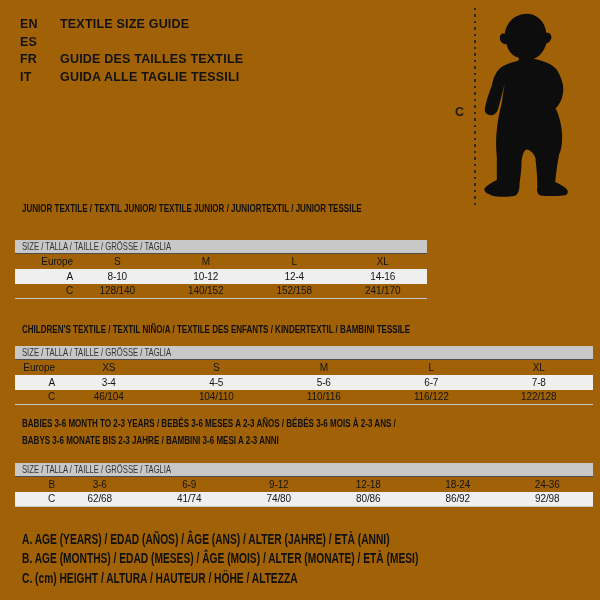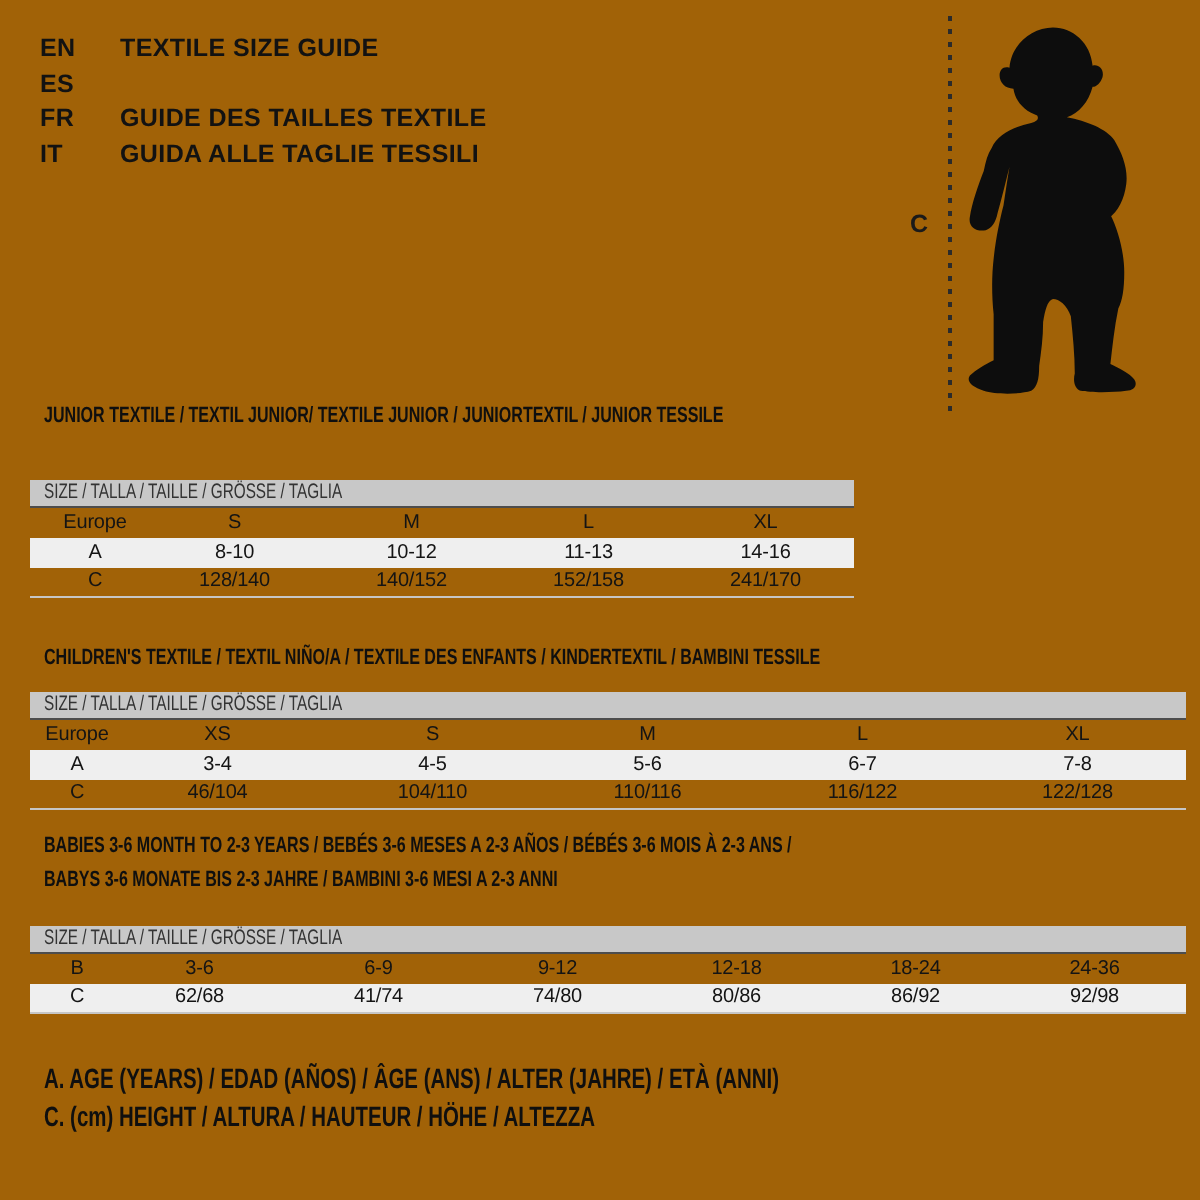--- a/index.html
+++ b/index.html
@@ -26,21 +26,21 @@
              line-height:16.5px;color:#0f0f0f;white-space:nowrap;}
   .tbl{position:absolute;left:15px;}
   .size-bar{height:13px;background:#c8c8c8;border-bottom:1px solid #4d4d4d;
             padding-left:7px;display:flex;align-items:flex-start;}
   .size-bar .cond{font-size:10.5px;color:#333;font-weight:normal;}
   .row{display:grid;align-items:center;font-size:10px;letter-spacing:-0.1px;color:#141414;}
   .row{height:14.5px;}
   .row.head{height:15px;}
   .row.shaded{background:#efefef;}
   .row.last{border-bottom:1px solid #c6c6c6;}
-  .lbl{padding-left:7px;text-align:center;}
+  .lbl{padding-left:7px;text-align:right;}
   .val{text-align:center;}
   .t1{width:412px;}
   .t1 .row{grid-template-columns:58px repeat(4,88.5px);}
   .t2{width:578px;}
   .t2 .row{grid-template-columns:40px repeat(5,107.5px);}
   .t3{width:578px;}
   .t3 .row{grid-template-columns:40px repeat(6,89.5px);}
 
   
   .footnotes{position:absolute;left:22px;top:531px;}
@@ -96,21 +96,21 @@
       <span class="lbl">Europe</span>
       <span class="val">S</span>
       <span class="val">M</span>
       <span class="val">L</span>
       <span class="val">XL</span>
     </div>
     <div class="row shaded">
       <span class="lbl">A</span>
       <span class="val">8-10</span>
       <span class="val">10-12</span>
-      <span class="val">11-13</span>
+      <span class="val">12-4</span>
       <span class="val">14-16</span>
     </div>
     <div class="row last">
       <span class="lbl">C</span>
       <span class="val">128/140</span>
       <span class="val">140/152</span>
       <span class="val">152/158</span>
       <span class="val">241/170</span>
     </div>
   </div>
@@ -174,17 +174,20 @@
       <span class="val">86/92</span>
       <span class="val">92/98</span>
     </div>
   </div>
 
   <div class="footnotes">
     <div class="fn-line">
       <span class="cond">A. AGE (YEARS) / EDAD (AÑOS) / ÂGE (ANS) / ALTER (JAHRE) / ETÀ (ANNI)</span>
     </div>
     <div class="fn-line">
+      <span class="cond">B. AGE (MONTHS) / EDAD (MESES) / ÂGE (MOIS) / ALTER (MONATE) / ETÀ (MESI)</span>
+    </div>
+    <div class="fn-line">
       <span class="cond">C. (cm) HEIGHT / ALTURA / HAUTEUR / HÖHE / ALTEZZA</span>
     </div>
   </div>
 
 </div>
 
 </body></html>

